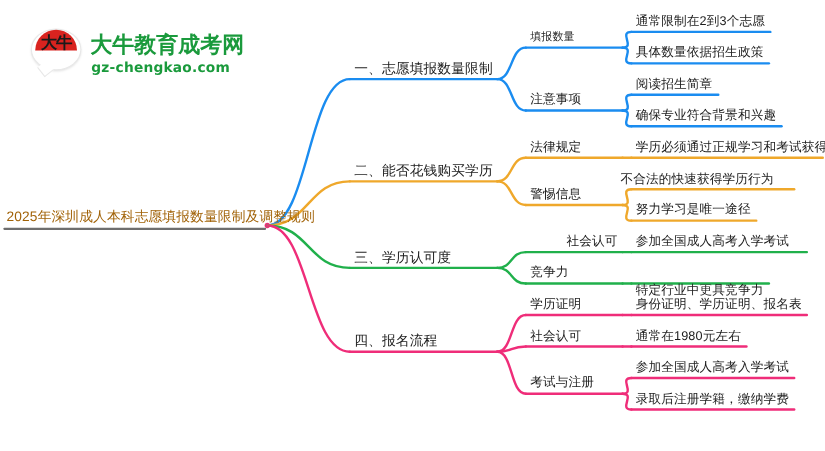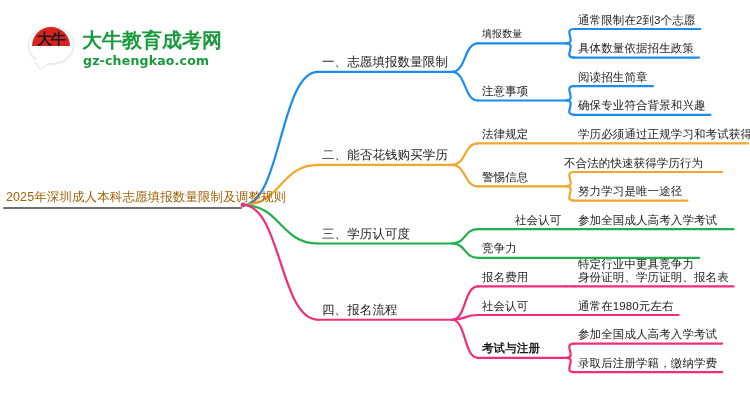--- a/index.html
+++ b/index.html
@@ -137,22 +137,22 @@
       <div class="node t-l3" style="left: 578px; top: 128.9px; font-size: 11.5px;">学历必须通过正规学习和考试获得</div>
       <div class="node t-l2" style="left: 482px; top: 171.8px; font-size: 11.5px;">警惕信息</div>
       <div class="node t-l3" style="left: 564px; top: 157.5px; font-size: 11.5px;">不合法的快速获得学历行为</div>
       <div class="node t-l3" style="left: 578px; top: 186.1px; font-size: 11.5px;">努力学习是唯一途径</div>
       <div class="node t-l1" style="left: 322px; top: 228px; font-size: 12.5px;">三、学历认可度</div>
       <div class="node t-l2" style="left: 482px; top: 214.7px; font-size: 11.5px; margin-left: 33px;">社会认可</div>
       <div class="node t-l3" style="left: 578px; top: 214.7px; font-size: 11.5px;">参加全国成人高考入学考试</div>
       <div class="node t-l2" style="left: 482px; top: 243.3px; font-size: 11.5px;">竞争力</div>
       <div class="node t-l3" style="left: 578px; top: 243.3px; font-size: 11.5px; margin-top: 16px;">特定行业中更具竞争力</div>
       <div class="node t-l1" style="left: 322px; top: 304.267px; font-size: 12.5px;">四、报名流程</div>
-      <div class="node t-l2" style="left: 482px; top: 271.9px; font-size: 11.5px;">报名费用</div>
+      <div class="node t-l2" style="left: 482px; top: 271.9px; font-size: 11.5px;">学历证明</div>
       <div class="node t-l3" style="left: 578px; top: 271.9px; font-size: 11.5px;">身份证明、学历证明、报名表</div>
       <div class="node t-l2" style="left: 482px; top: 300.5px; font-size: 11.5px;">社会认可</div>
       <div class="node t-l3" style="left: 578px; top: 300.5px; font-size: 11.5px;">通常在1980元左右</div>
-      <div class="node t-l2" style="left: 482px; top: 343.4px; font-size: 11.5px; font-weight: bold;">考试与注册</div>
+      <div class="node t-l2" style="left: 482px; top: 343.4px; font-size: 11.5px;">考试与注册</div>
       <div class="node t-l3" style="left: 578px; top: 329.1px; font-size: 11.5px;">参加全国成人高考入学考试</div>
       <div class="node t-l3" style="left: 578px; top: 357.7px; font-size: 11.5px;">录取后注册学籍，缴纳学费</div>
     </div>
 
 </div>
 
 </body></html>

